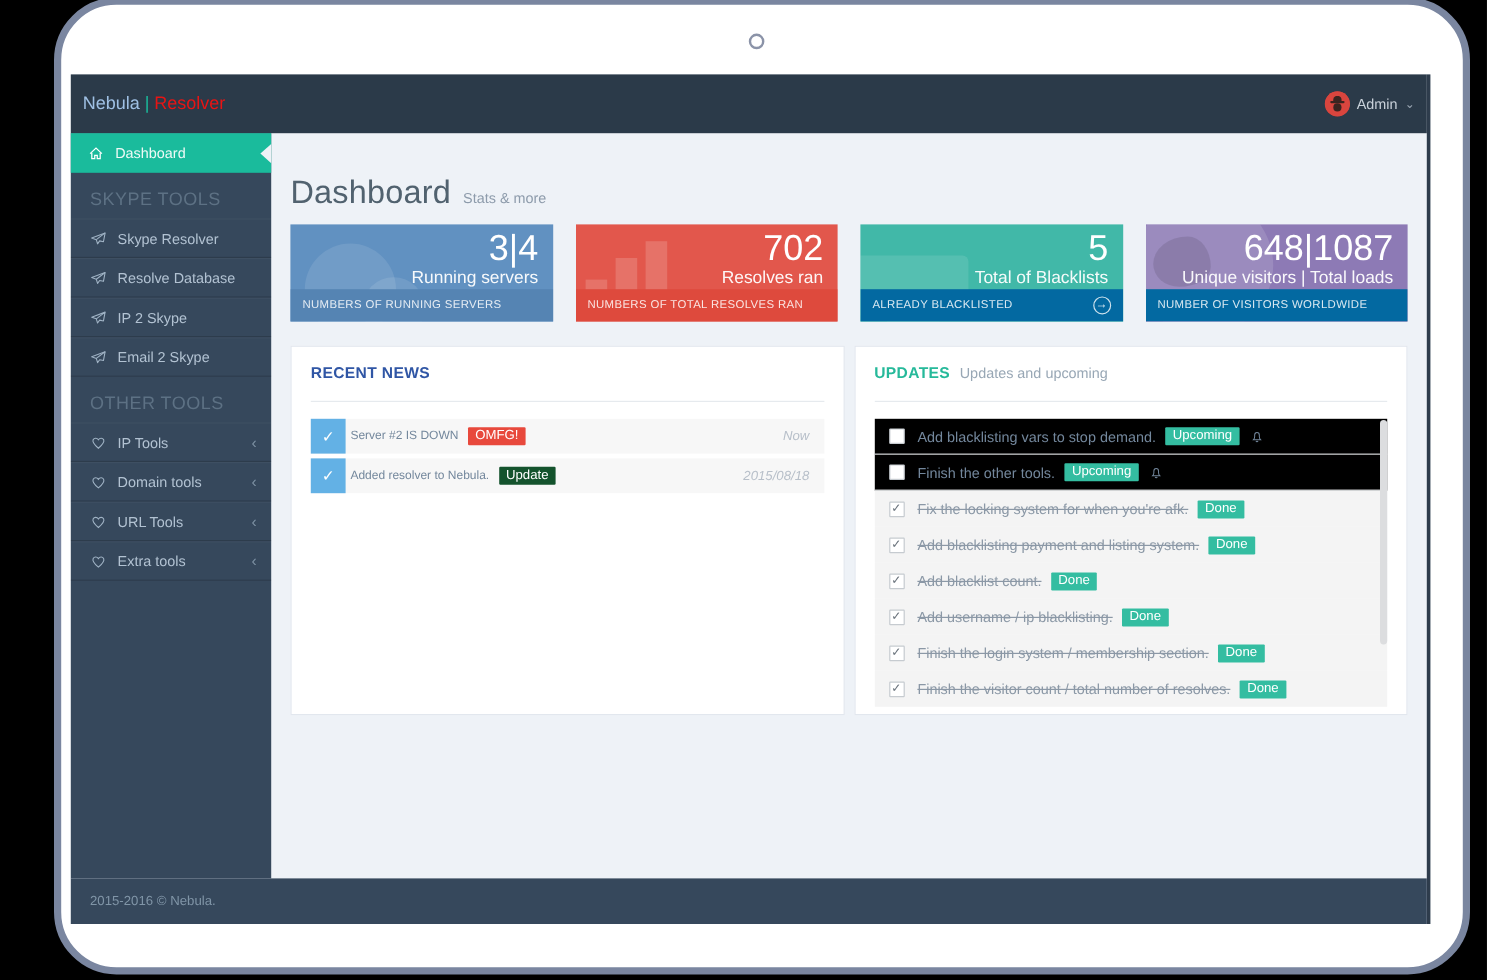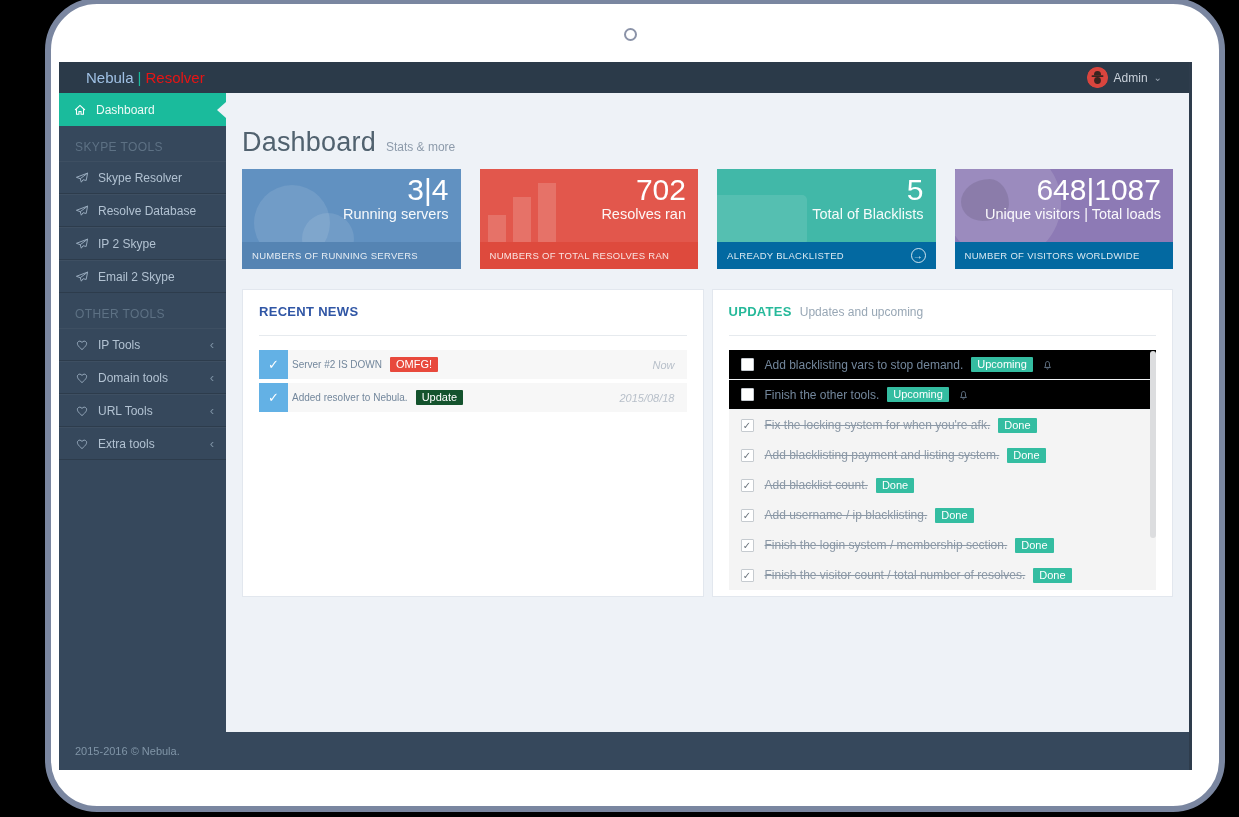--- a/index.html
+++ b/index.html
@@ -7,59 +7,59 @@
               font-family:"Liberation Sans", sans-serif; }
   .bezel { position:absolute; left:45px; top:-2px; width:1180px; height:814px;
            background:#fff; border:6px solid #7a86a0; border-radius:52px; }
   .camera { position:absolute; left:573px; top:24px; width:13px; height:13px;
             border:2px solid #8b93a8; border-radius:50%; background:#fff; }
 
   
   .app { position:absolute; left:8px; top:58px; width:1133px; height:708px;
          display:flex; flex-direction:column; border-right:3px solid #2e3c4c;
          background:#eef2f7; }
-  .topbar { height:31px; background:#2b3a49; display:flex; align-items:center;
-            justify-content:space-between; padding:0 27px; flex:0 0 auto; }
+  .topbar { height:49px; background:#2b3a49; display:flex; align-items:center;
+            justify-content:space-between; padding:0 10px; flex:0 0 auto; }
   .brand { font-size:15px; cursor:pointer; }
   .brand-n { color:#9fc0e4; }
   .brand-sep { color:#1abb9c; margin:0 4px; }
   .brand-r { color:#e81414; }
   .admin { display:flex; align-items:center; gap:6px; cursor:pointer; }
   .avatar { width:21px; height:21px; border-radius:50%; background:#d9453e;
             display:flex; align-items:center; justify-content:center; overflow:hidden; }
   .admin-name { color:#c9d1da; font-size:12px; }
   .caret { color:#97a3b0; font-size:10px; }
 
   .mid { flex:1; display:flex; min-height:0; }
 
   
   .sidebar { width:167px; background:#36485c; flex:0 0 auto; position:relative; }
   .side-active { height:33px; background:#1abb9c; color:#eefaf6; font-size:12px;
                  display:flex; align-items:center; gap:9px; padding-left:14px;
                  position:relative; cursor:pointer; }
   .side-active::after { content:''; position:absolute; right:0; top:50%;
                  transform:translateY(-50%); border-top:8px solid transparent;
                  border-bottom:8px solid transparent; border-right:9px solid #eef2f7; }
-  .side-sec-title { color:#5d7184; font-size:12px; letter-spacing:.4px;
+  .side-sec-title { color:#5d7184; font-size:15px; letter-spacing:.4px;
                  padding:14px 0 7px 16px; }
   .side-item { height:33px; display:flex; align-items:center; gap:9px;
                  padding:0 12px 0 16px; color:#b2c2d2; font-size:12px;
                  border-bottom:1px solid rgba(0,0,0,.16);
                  border-top:1px solid rgba(255,255,255,.04); cursor:pointer; }
   .si-chev { margin-left:auto; color:#7c90a2; font-size:13px; }
   .si-icon { display:flex; color:#9fb2c4; }
 
   
   .content { flex:1; padding:34px 16px 0 16px; min-width:0; }
   .page-head { display:flex; align-items:baseline; gap:10px; height:28px; }
   .pt { font-size:27px; font-weight:300; color:#51626f; letter-spacing:.2px; }
   .ps { font-size:12px; color:#8d9bab; }
 
   .cards { display:flex; gap:19px; margin-top:14px; }
-  .card { flex:1; height:100px; position:relative; overflow:hidden; color:#fff; }
+  .card { flex:1; height:81px; position:relative; overflow:hidden; color:#fff; }
   .card-val { position:absolute; right:12px; top:5px; text-align:right; z-index:2; }
   .cv { font-size:30px; font-weight:300; line-height:32px; }
   .cl { font-size:14.5px; font-weight:300; opacity:.95; line-height:17px; }
   .card-foot { position:absolute; left:0; right:0; bottom:0; height:27px;
                display:flex; align-items:center; justify-content:space-between;
                padding:0 10px; font-size:9.5px; letter-spacing:.3px;
                color:rgba(255,255,255,.85); z-index:2;margin-top:38px; }
   .foot-arrow { width:15px; height:15px; border:1px solid rgba(255,255,255,.8);
                border-radius:50%; display:flex; align-items:center; justify-content:center;
                font-size:10px; line-height:1; color:rgba(255,255,255,.9); cursor:pointer; }

